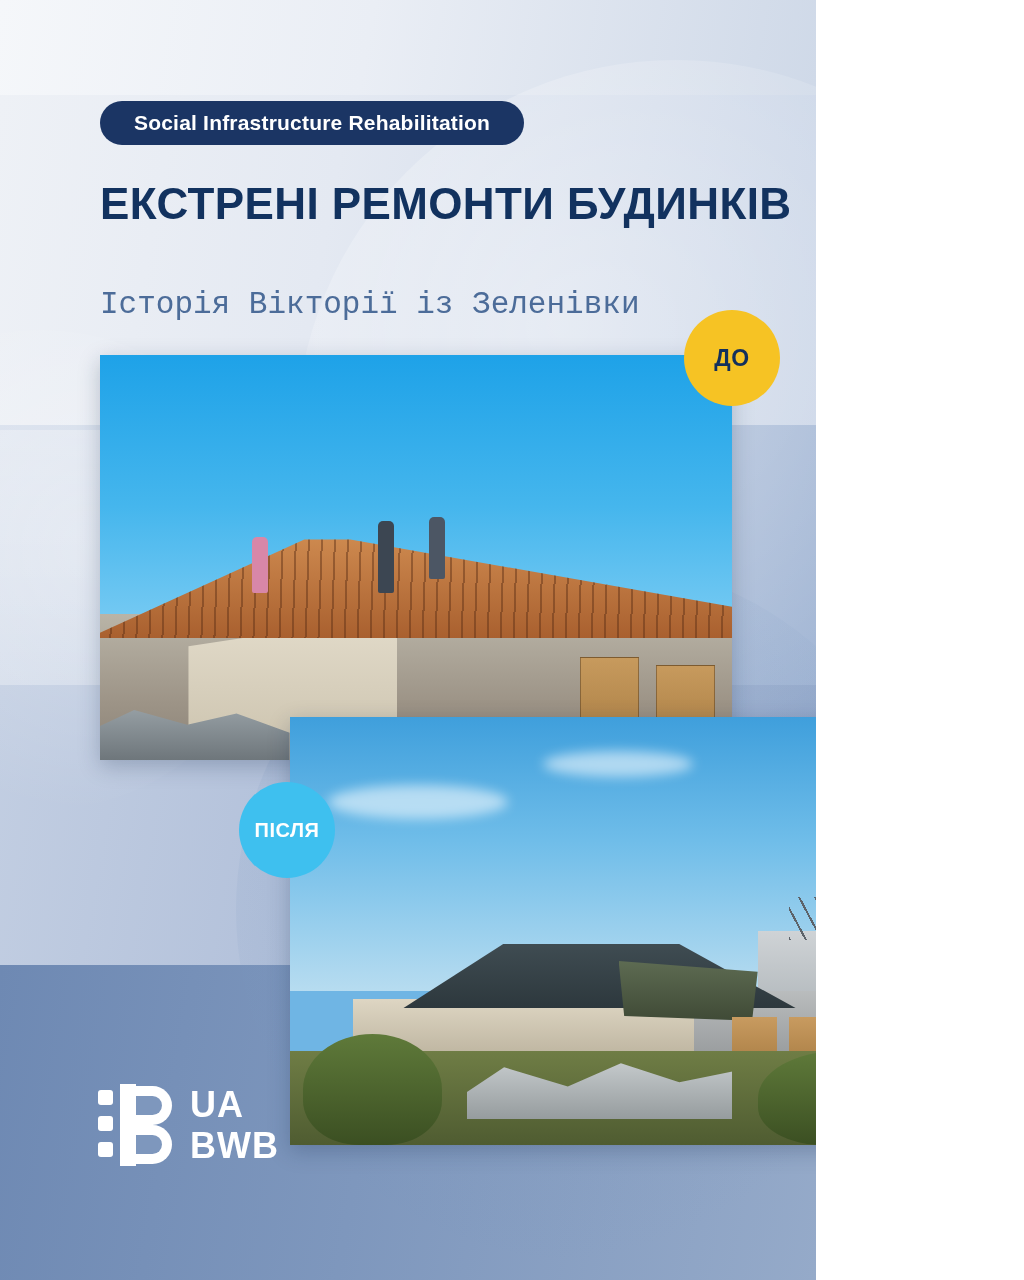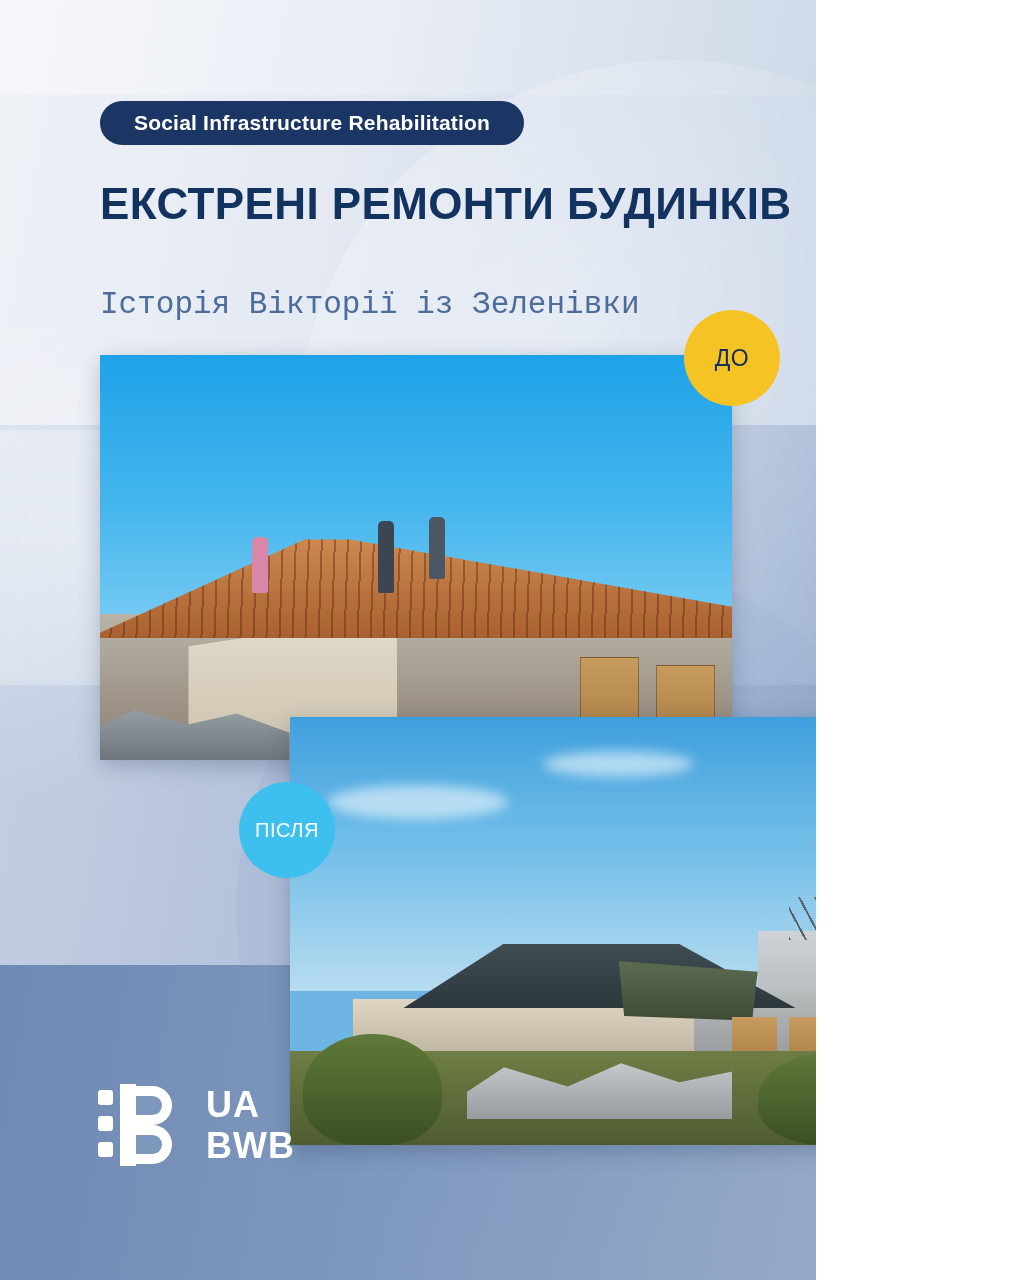--- a/index.html
+++ b/index.html
@@ -299,21 +299,21 @@
     background: repeating-linear-gradient(90deg, #9aa3a7 0 4px, #7d8589 4px 9px);
   }
 
   
   .badge {
     position: absolute;
     border-radius: 50%;
     display: flex;
     align-items: center;
     justify-content: center;
-    font-weight: normal;
+    font-weight: bold;
     letter-spacing: 0.5px;
   }
   .badge-before {
     left: 684px;
     top: 310px;
     width: 96px;
     height: 96px;
     background: #f6c324;
     color: #13305c;
     font-size: 23px;
@@ -328,21 +328,21 @@
     font-size: 20px;
   }
 
   
   .logo {
     position: absolute;
     left: 98px;
     top: 1084px;
     display: flex;
     align-items: center;
-    gap: 34px;
+    gap: 18px;
   }
   .logo-mark {
     position: relative;
     width: 74px;
     height: 82px;
   }
   .logo-mark .dot {
     position: absolute;
     width: 15px;
     height: 15px;

